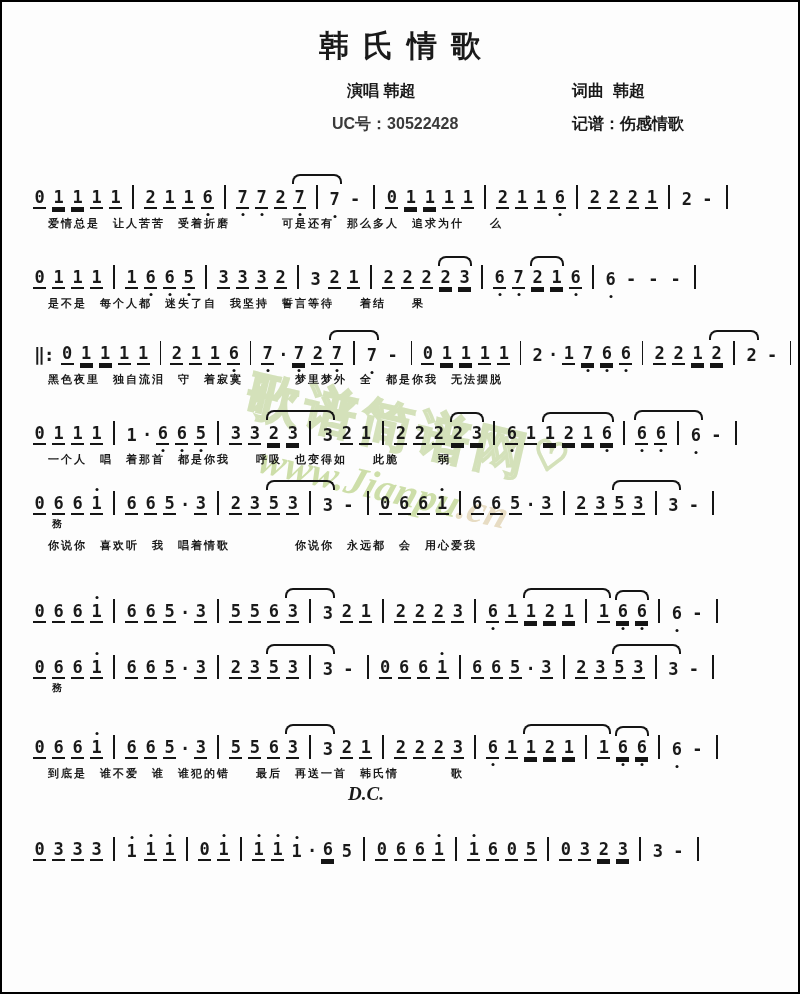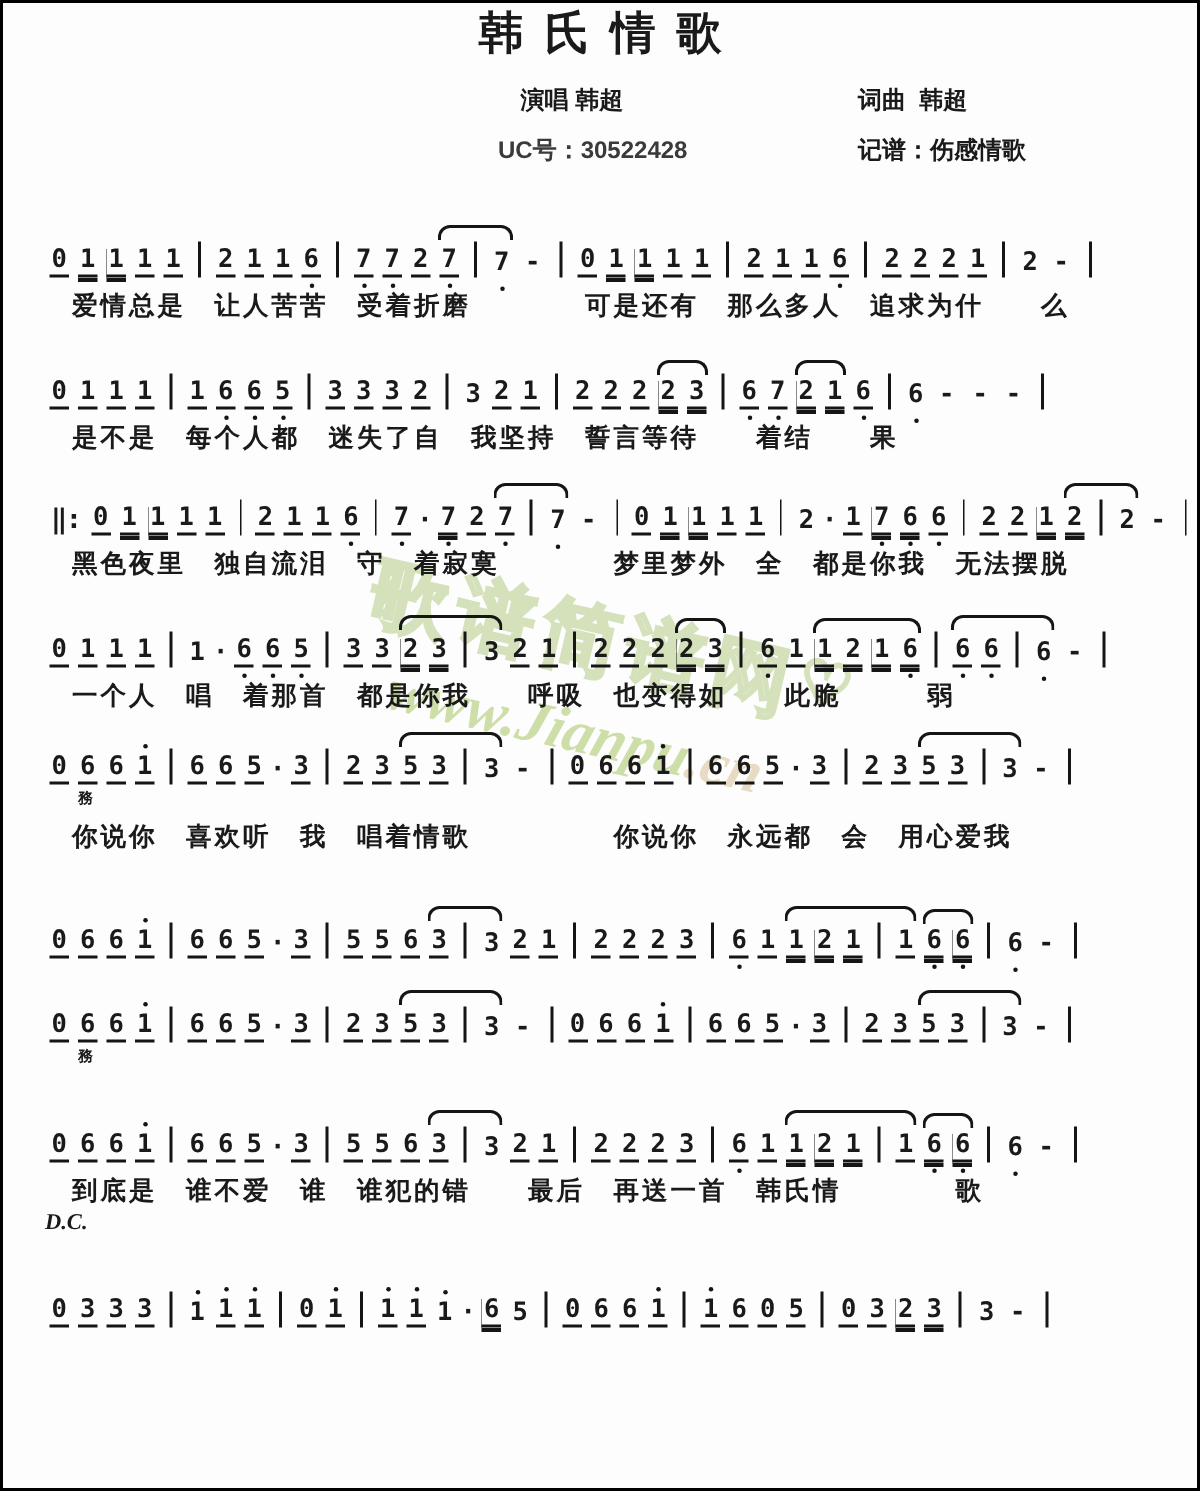--- a/index.html
+++ b/index.html
@@ -10,20 +10,21 @@
     background:#fdfdfd;
     border:2px solid #000;
     box-sizing:border-box;
     overflow:hidden;
     font-family:"Liberation Sans", sans-serif;
     color:#1a1a1a;
   }
   
   .title{
     text-align:center;
+    margin-top:24px;
     font-family:"Liberation Serif", serif;
     font-size:30px;
     font-weight:bold;
     letter-spacing:14px;
     text-indent:14px;
   }
   .credits{position:relative;height:70px;margin-top:14px;font-size:16px;font-weight:bold;text-decoration:underline;}
   .credits span{position:absolute;white-space:pre;}
   .performer{left:345px;top:0;}
   .composer{left:570px;top:0;}
@@ -85,31 +86,31 @@
   .rep{margin:0 4px;font-size:18px;letter-spacing:-1px;}
   .dash{margin:0 6px;}
   .augdot{margin:0 1px;}
   .tie{display:inline-flex;position:relative;align-items:flex-end;}
   .tie::before{
     content:'';position:absolute;left:2px;right:2px;top:-11px;height:8px;
     border:2px solid #151515;border-bottom:none;border-radius:8px 8px 0 0;
   }
   .lyrics-row{
     margin-top:7px;margin-left:18px;
-    font-size:17px;font-weight:bold;
+    font-size:11px;font-weight:bold;
     letter-spacing:2px;white-space:pre;
   }
   .ornament-row{
     height:14px;margin-left:22px;margin-top:2px;
     font-size:10px;font-weight:bold;
   }
   .dc-row{
-    text-align:left;padding-right:96px;height:16px;margin-top:2px;
+    text-align:center;padding-right:96px;height:16px;margin-top:2px;
     font-family:"Liberation Serif", serif;
-    font-style:italic;font-weight:bold;font-size:15px;
+    font-style:italic;font-weight:bold;font-size:19px;
   }
   
   .sys1{margin-top:28px;} .sys2{margin-top:28px;} .sys3{margin-top:24px;}
   .sys4{margin-top:28px;} .sys5{margin-top:18px;} .sys6{margin-top:40px;}
   .sys7{margin-top:26px;} .sys8{margin-top:34px;} .sys9{margin-top:32px;}
 </style>
 </head>
 <body>
 
 <div class="page">

